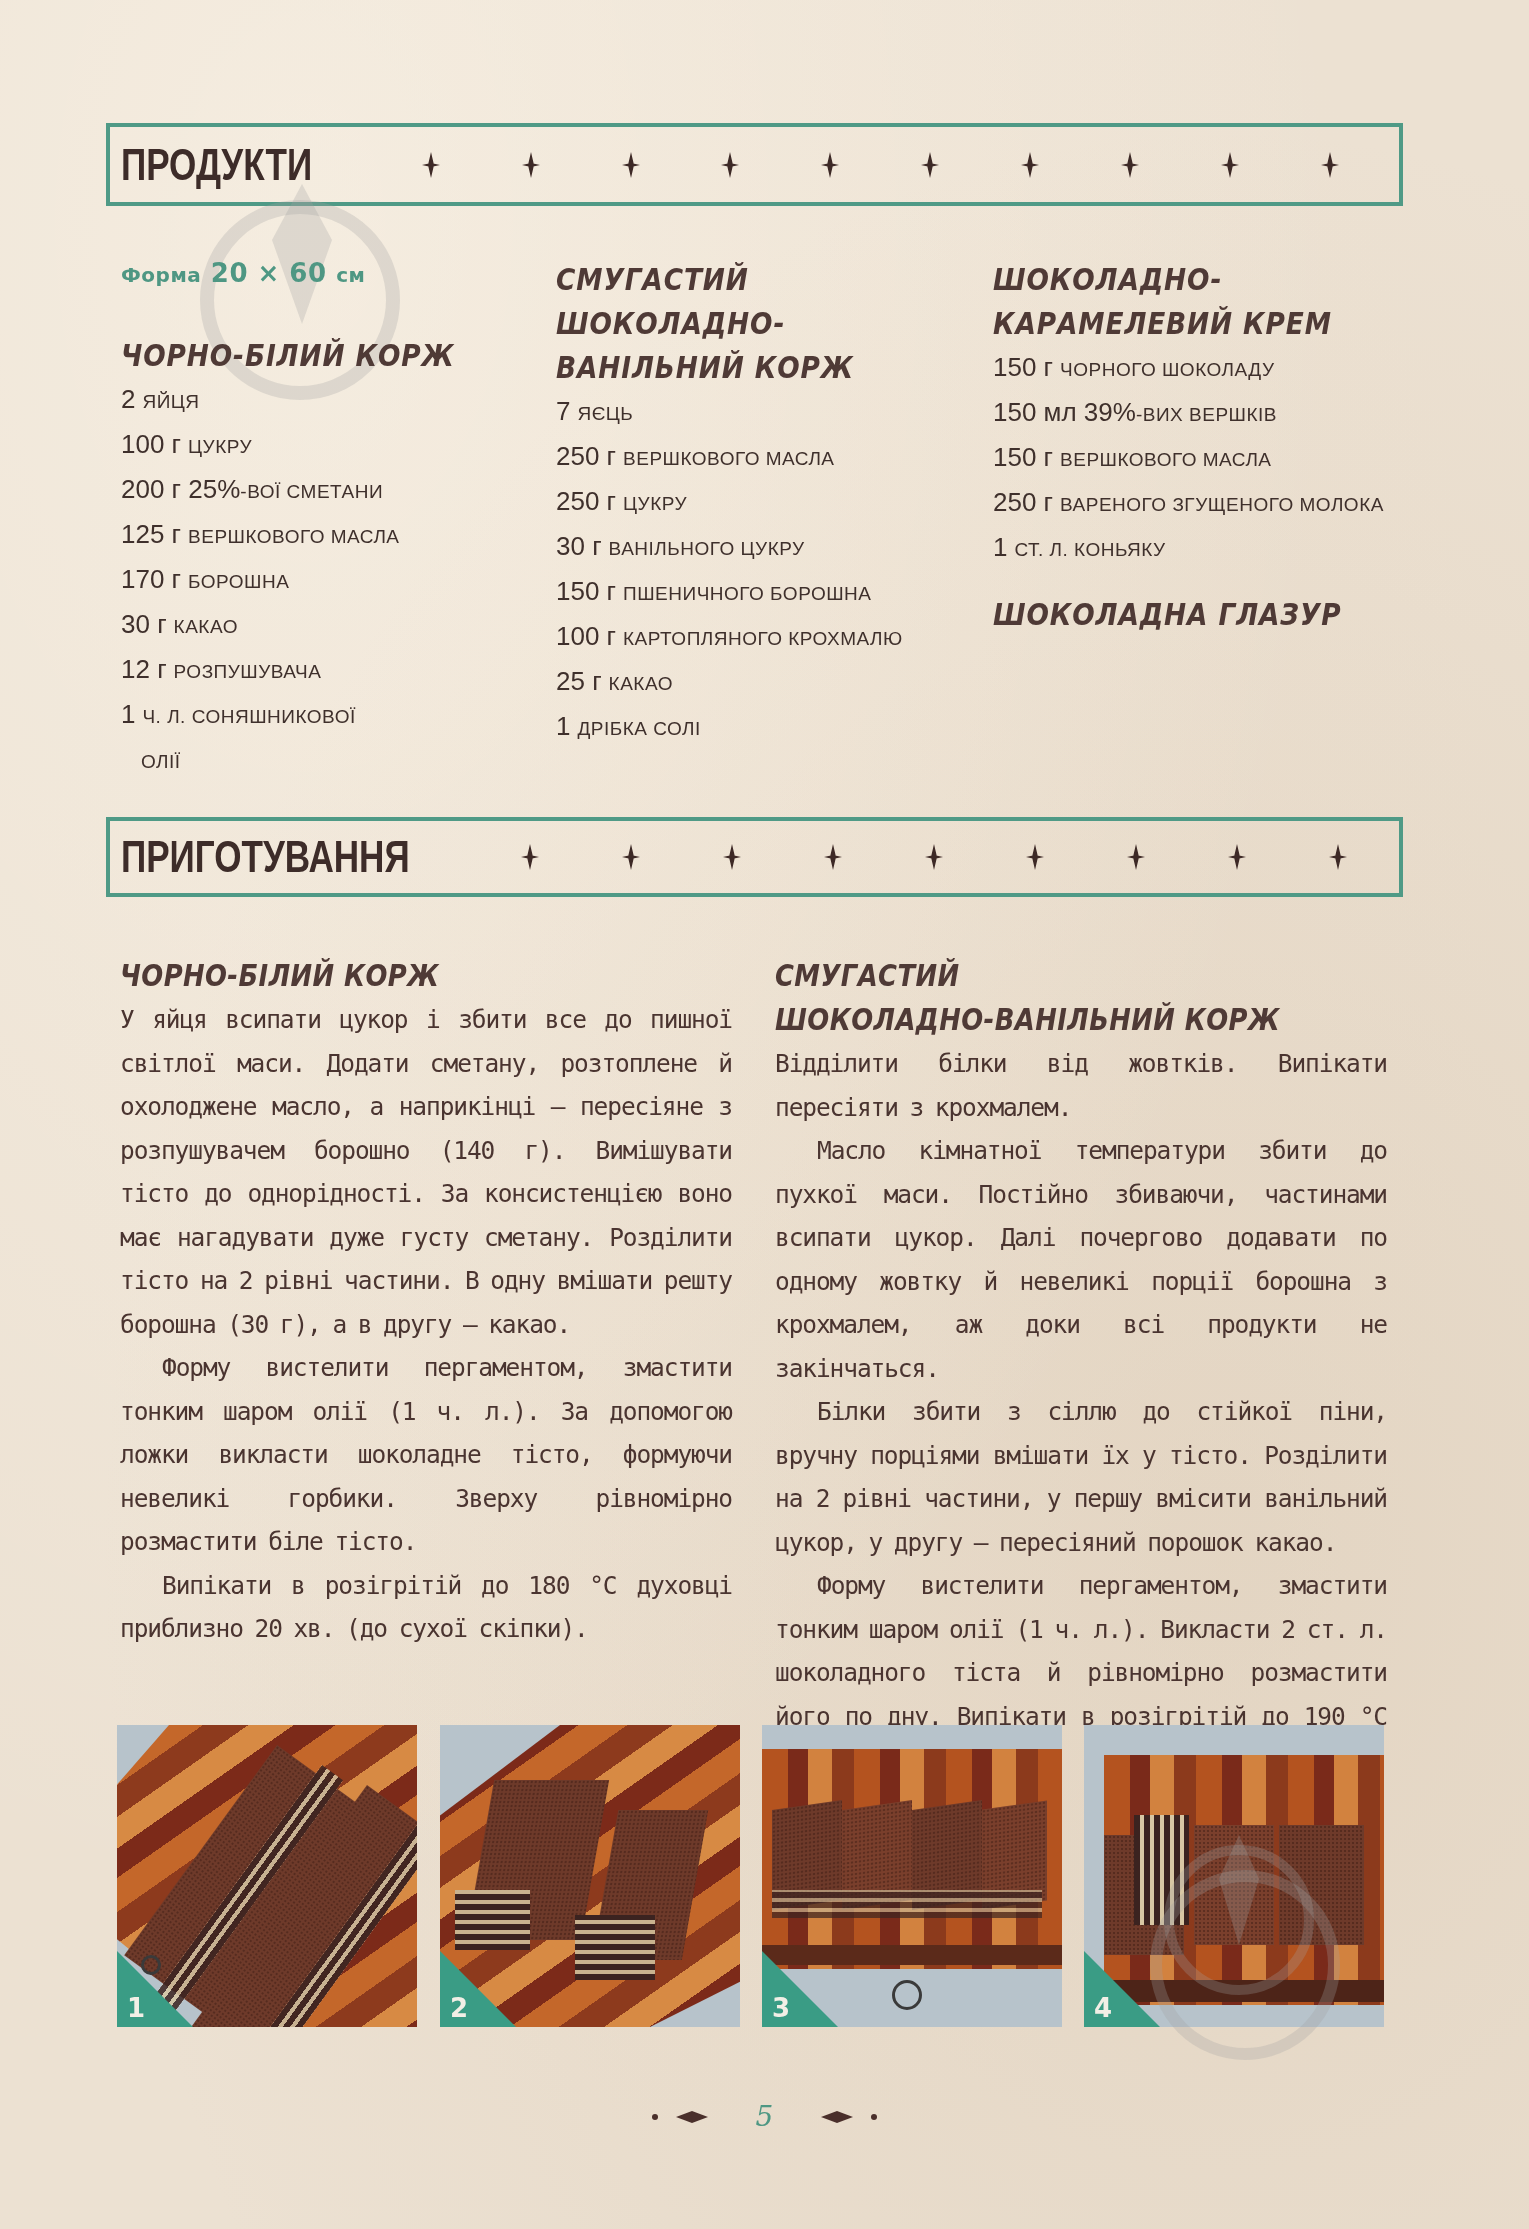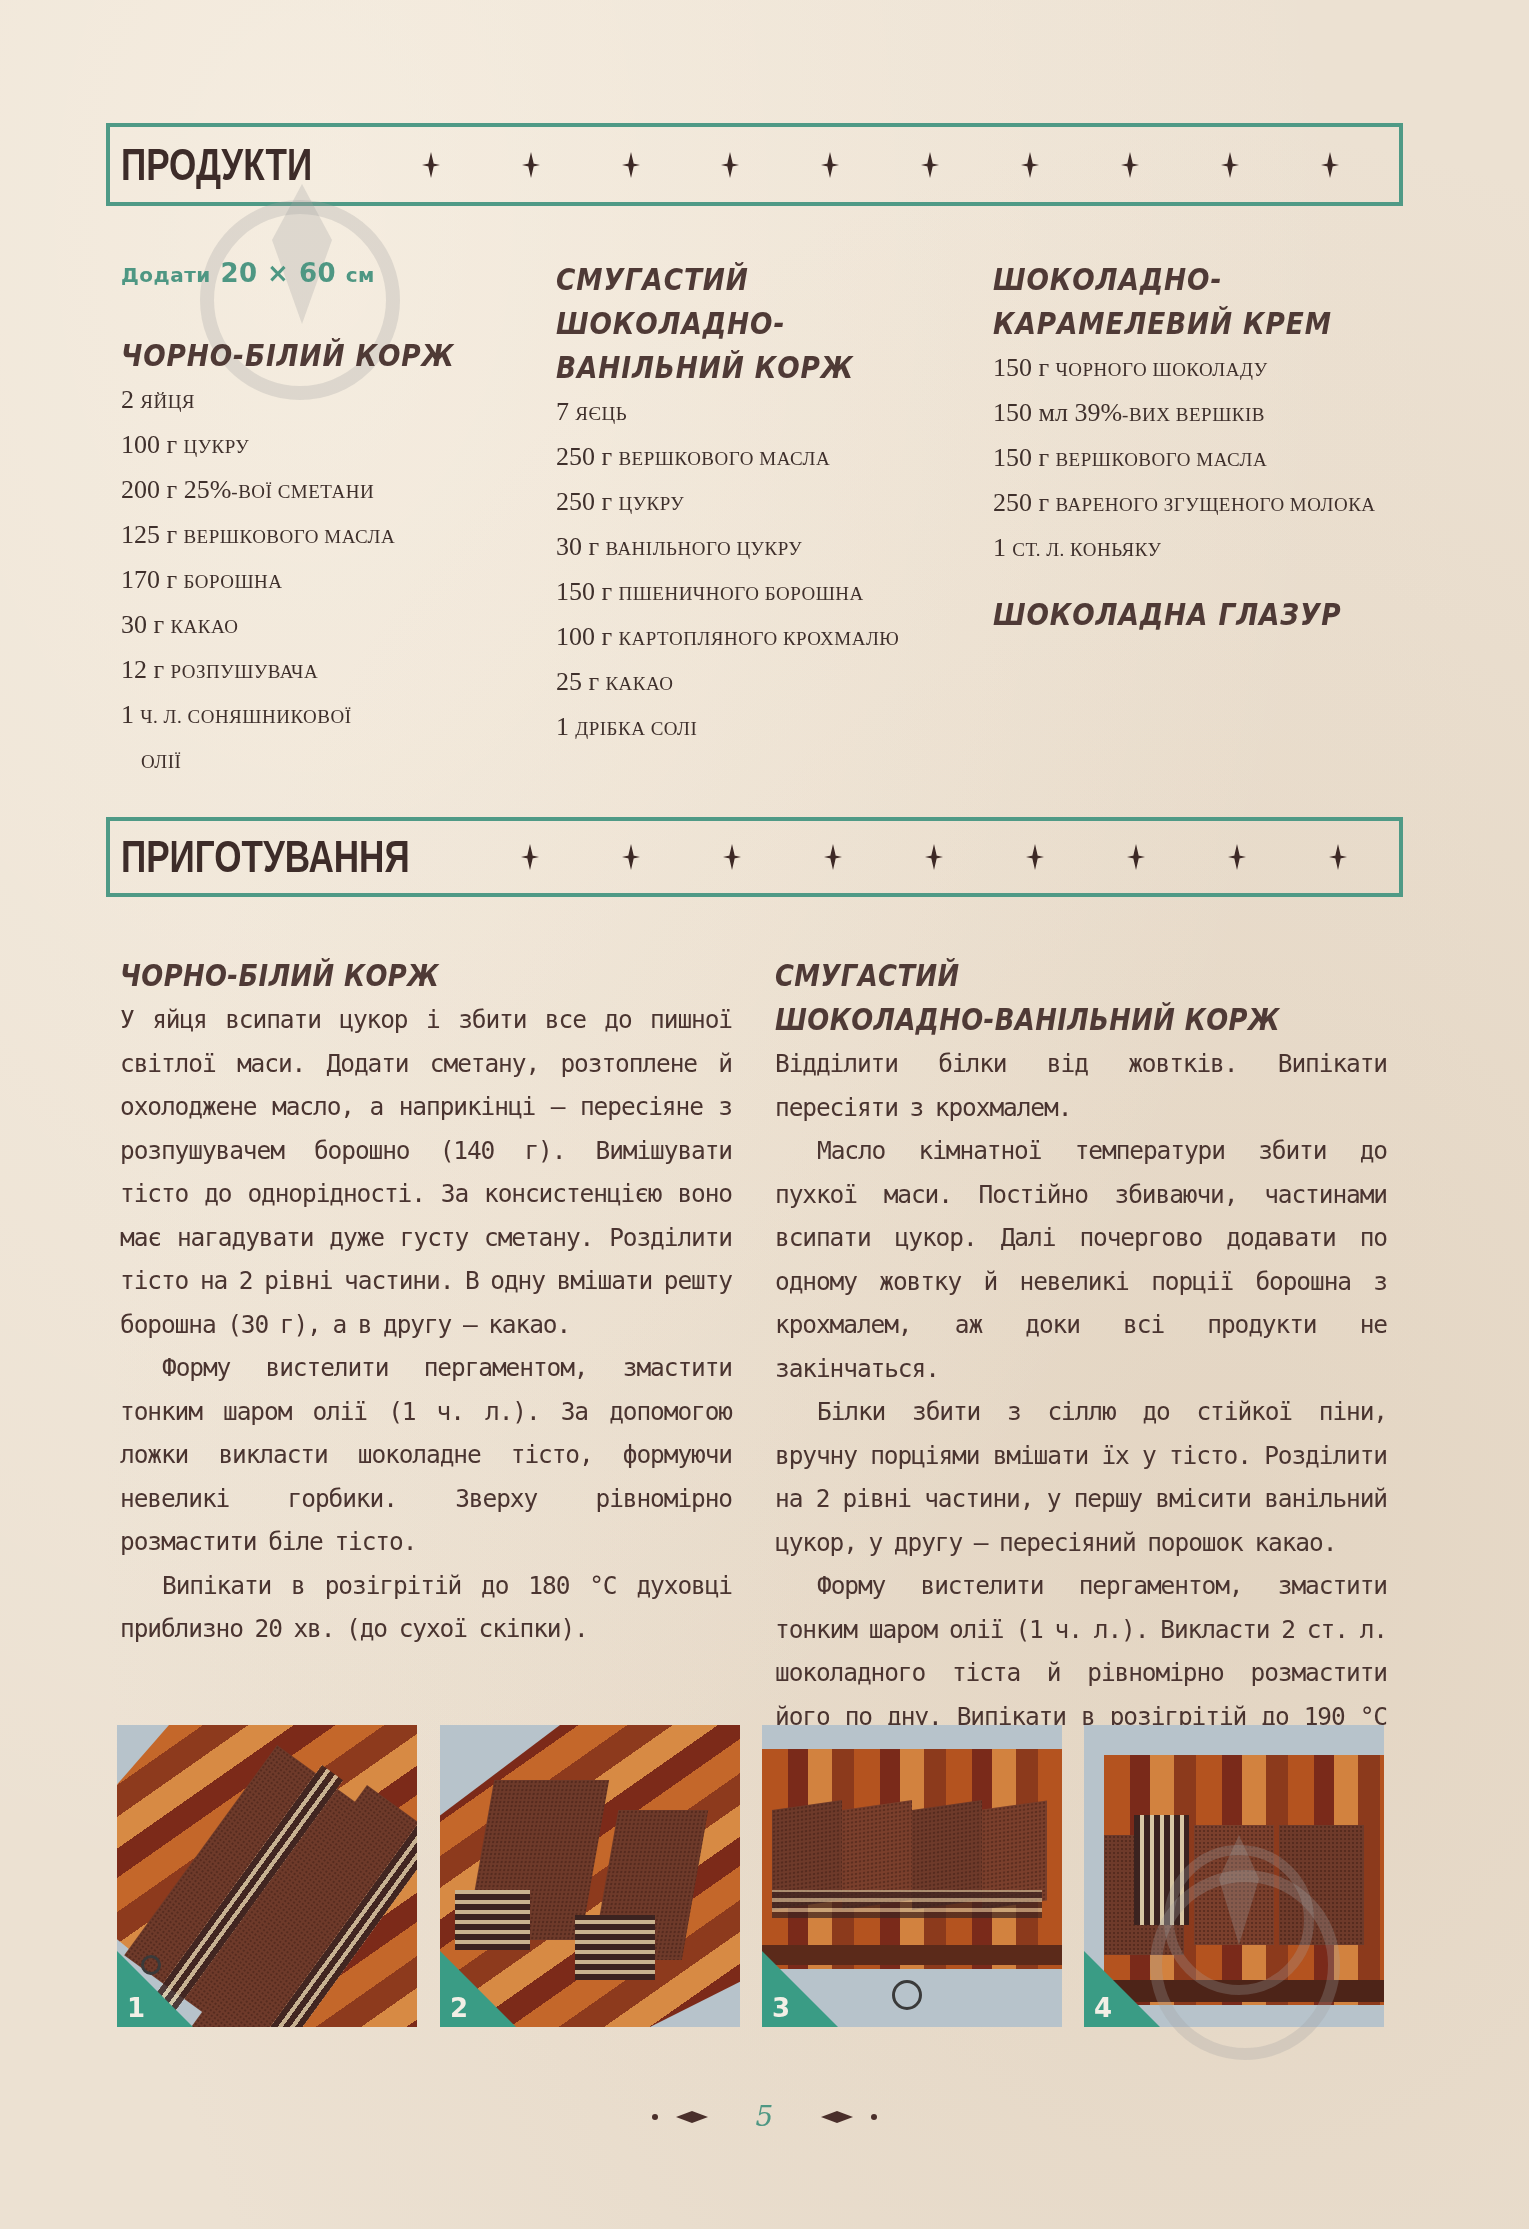--- a/index.html
+++ b/index.html
@@ -61,21 +61,21 @@
     color: #4f3a36;
     font-size: 30px;
     line-height: 44px;
     letter-spacing: 1px;
     transform: scaleX(0.88);
     transform-origin: left;
     white-space: nowrap;
   }
   .ing-list { list-style: none; }
   .ing-list li {
-    font-family: Liberation Serif, serif;
+    font-family: Liberation Sans, sans-serif;
     font-size: 25px;
     line-height: 43px;
     color: #3f302c;
     white-space: nowrap;
   }
   .ing-list li .qty { font-size: 26px; }
   .ing-list li .txt { font-size: 19px; text-transform: uppercase; letter-spacing: 0.5px; }
   .ing-list li.cont { padding-left: 20px; }
 
   .prep-col { position: absolute; width: 612px; }
@@ -241,21 +241,21 @@
       </span>
   </div>
 </div>
 
 <div class="watermark" style="left:200px;top:200px;width:200px;height:200px;">
   <div class="drop" style="left:58px;top:-30px;width:60px;height:140px;clip-path:polygon(50% 0,100% 40%,50% 100%,0 40%);"></div>
 </div>
 
 <div class="col" style="left:121px;top:258px;width:420px;">
   <div class="form-size">
-    <span class="sc">Додати</span>
+    <span class="sc">Форма</span>
     <span>20 × 60</span>
     <span class="sc">см</span>
   </div>
   <div style="height:46px"></div>
   <div class="sub-head">ЧОРНО-БІЛИЙ КОРЖ</div>
   <ul class="ing-list">
     <li><span class="qty">2</span> <span class="txt">яйця</span></li>
     <li><span class="qty">100 г</span> <span class="txt">цукру</span></li>
     <li><span class="qty">200 г 25%</span><span class="txt">-вої сметани</span></li>
     <li><span class="qty">125 г</span> <span class="txt">вершкового масла</span></li>

